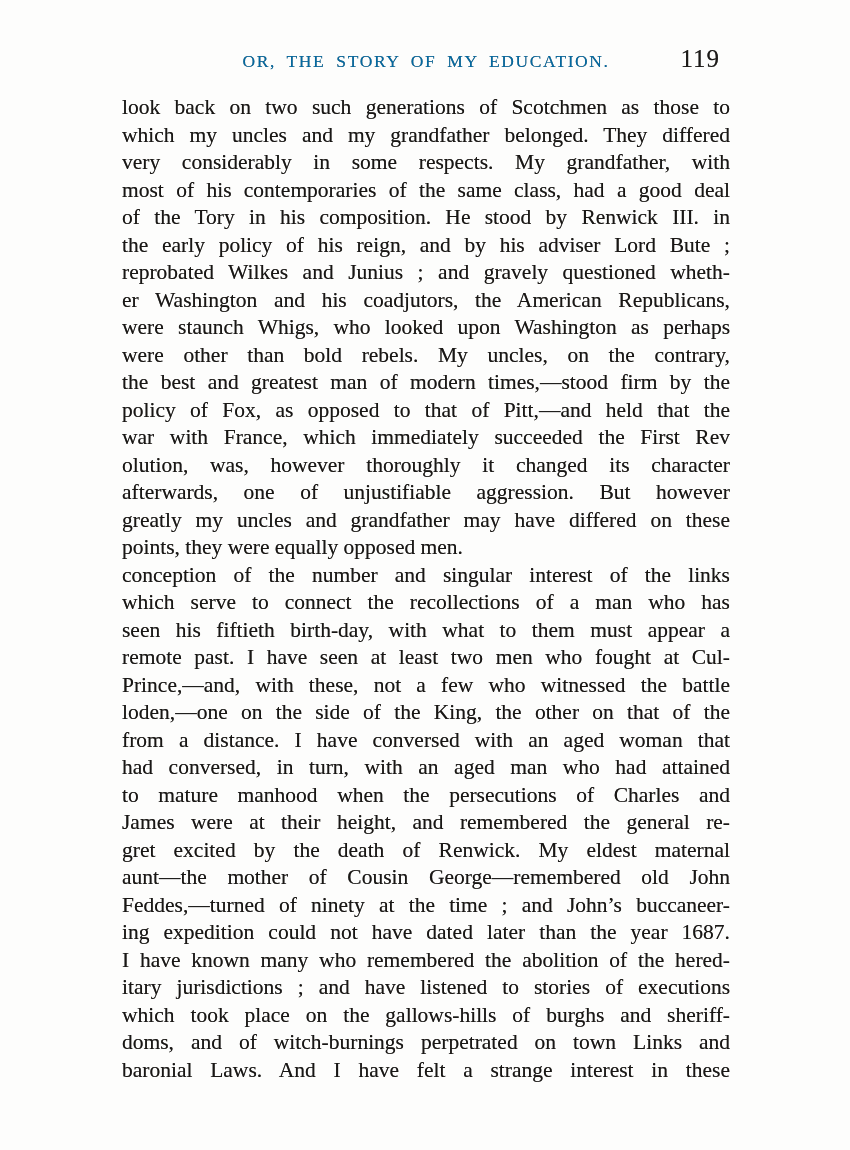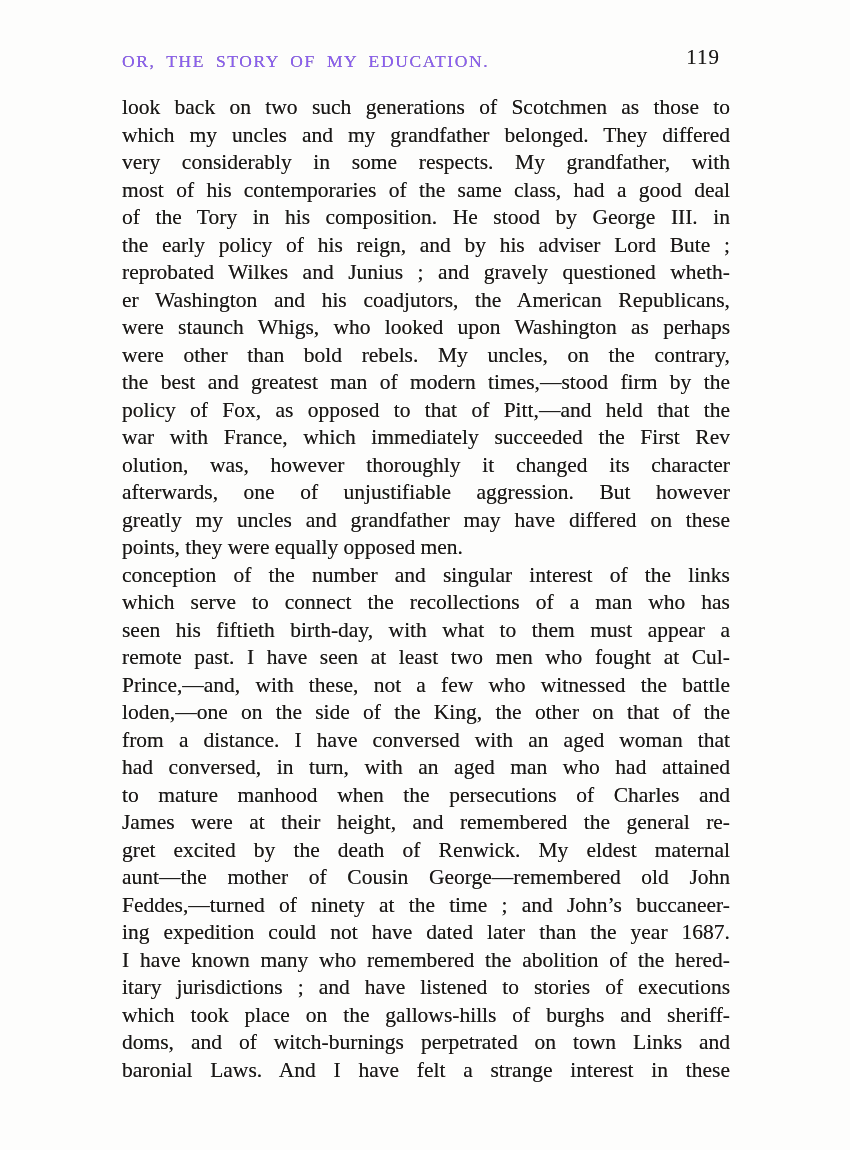--- a/index.html
+++ b/index.html
@@ -18,33 +18,33 @@
   }
   .running-header {
     position: absolute;
     top: 48px;
     left: 122px;
     width: 608px;
     height: 30px;
   }
   .running-title {
     display: block;
-    text-align: left;
+    text-align: center;
     font-size: 17.5px;
     letter-spacing: 1.6px;
     word-spacing: 5px;
     padding-top: 3px;
-    color: #8b5cf6;
+    color: #0369a1;
     text-shadow: 0 0 0.5px rgba(25,23,21,0.55);
   }
   .page-number {
     position: absolute;
     right: 10px;
     top: -3px;
-    font-size: 21px;
+    font-size: 25px;
     letter-spacing: 1px;
     color: #1c1a18;
     text-shadow: 0 0 0.5px rgba(25,23,21,0.55);
     text-align: right;
   }
   .body-text {
     position: absolute;
     top: 94px;
     left: 122px;
     width: 608px;
@@ -76,21 +76,21 @@
   <div class="running-header">
     <span class="running-title">OR, THE STORY OF MY EDUCATION.</span>
     <span class="page-number">119</span>
   </div>
 
   <div class="body-text">
       <div class="text-line">look back on two such generations of Scotchmen as those to</div>
       <div class="text-line">which my uncles and my grandfather belonged.  They differed</div>
       <div class="text-line">very considerably in some respects.  My grandfather, with</div>
       <div class="text-line">most of his contemporaries of the same class, had a good deal</div>
-      <div class="text-line">of the Tory in his composition.  He stood by George III. in</div>
+      <div class="text-line">of the Tory in his composition.  He stood by Renwick III. in</div>
       <div class="text-line">the early policy of his reign, and by his adviser Lord Bute ;</div>
       <div class="text-line">reprobated Wilkes and Junius ; and gravely questioned wheth-</div>
       <div class="text-line">er Washington and his coadjutors, the American Republicans,</div>
       <div class="text-line">were staunch Whigs, who looked upon Washington as perhaps</div>
       <div class="text-line">were other than bold rebels.  My uncles, on the contrary,</div>
       <div class="text-line">the best and greatest man of modern times,—stood firm by the</div>
       <div class="text-line">policy of Fox, as opposed to that of Pitt,—and held that the</div>
       <div class="text-line">war with France, which immediately succeeded the First Rev</div>
       <div class="text-line">olution, was, however thoroughly it changed its character</div>
       <div class="text-line">afterwards, one of unjustifiable aggression.  But however</div>

